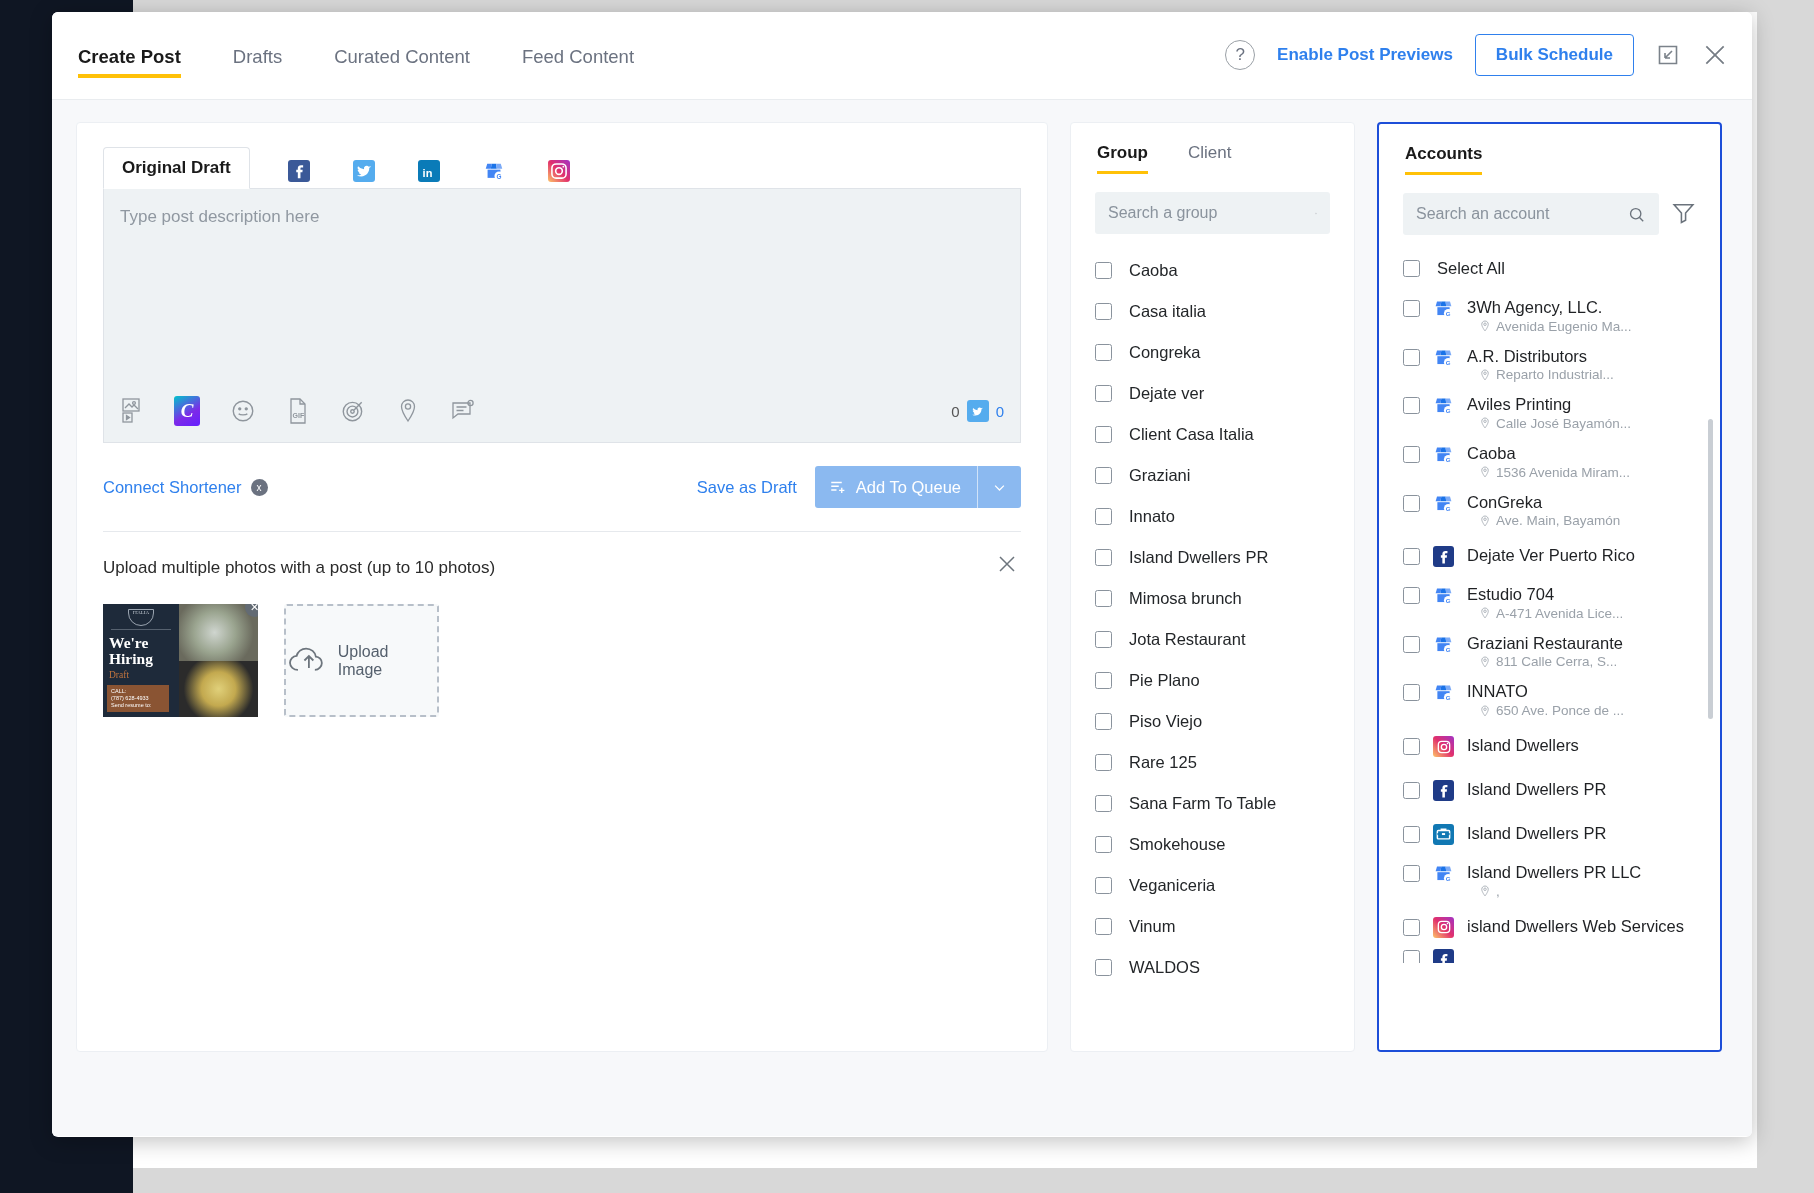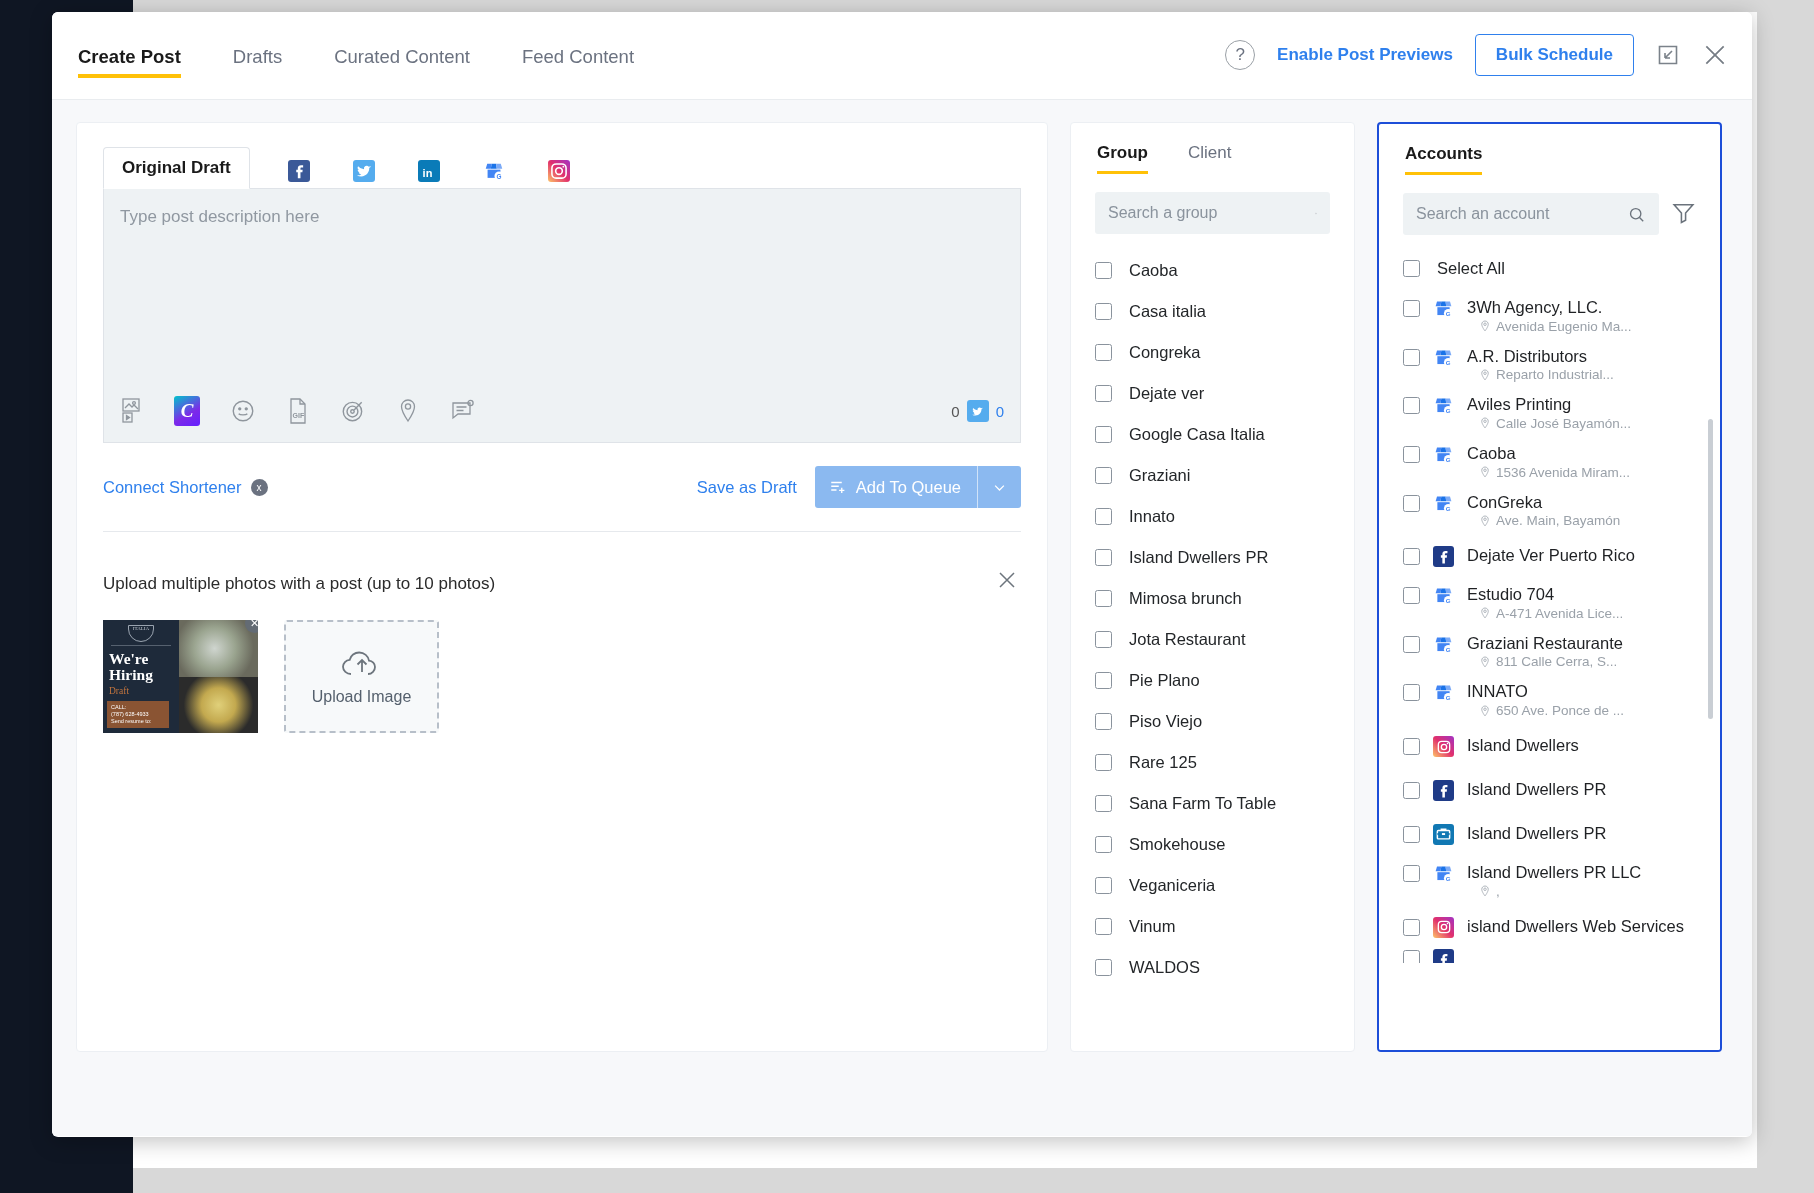--- a/index.html
+++ b/index.html
@@ -266,21 +266,21 @@
   .queue-btn .caret {
     border-left: 1px solid rgba(255,255,255,.6);
     padding: 0 14px;
     height: 100%;
     display: flex; align-items: center;
   }
   .divider-line {
     margin-top: 22px;
     border-top: 1px solid #e6e9ed;
   }
-  .upload-section { margin-top: 42px; position: relative; }
+  .upload-section { margin-top: 26px; position: relative; }
   .upload-title { font-size: 17px; color: #2b2b2b; }
   .upload-close {
     position: absolute; right: 2px; top: -6px;
     cursor: pointer;
   }
   .thumbs { display: flex; gap: 26px; margin-top: 26px; }
   .thumb {
     width: 155px; height: 113px;
     position: relative;
     display: flex;
@@ -318,21 +318,21 @@
     font-family: "Liberation Sans", sans-serif;
   }
   .thumb-right { width: 79px; height: 100%; display: flex; flex-direction: column; }
   .food1 { flex: 1; background: radial-gradient(circle at 45% 50%, #cfd5cf 0%, #9aa48f 40%, #6a6a5d 75%); }
   .food2 { flex: 1; background: radial-gradient(circle at 50% 50%, #e0d07a 0%, #c3a94f 35%, #2b2b2b 72%); }
   .upload-box {
     width: 155px; height: 113px;
     border: 2px dashed #b7bfc9;
     border-radius: 3px;
     background: #f7f9fa;
-    display: flex; flex-direction: column;
+    display: flex; flex-direction: row;
     align-items: center; justify-content: center;
     gap: 6px;
     cursor: pointer;
   }
   .upload-box .lbl { font-size: 16px; color: #55606d; }
 
   
   .group-panel {
     width: 285px;
     background: #fff;
@@ -670,21 +670,21 @@
           <div class="group-item">
               <span class="chk"></span>
               <span>Congreka</span>
             </div>
           <div class="group-item">
               <span class="chk"></span>
               <span>Dejate ver</span>
             </div>
           <div class="group-item">
               <span class="chk"></span>
-              <span>Google Casa Italia</span>
+              <span>Client Casa Italia</span>
             </div>
           <div class="group-item">
               <span class="chk"></span>
               <span>Graziani</span>
             </div>
           <div class="group-item">
               <span class="chk"></span>
               <span>Innato</span>
             </div>
           <div class="group-item">

